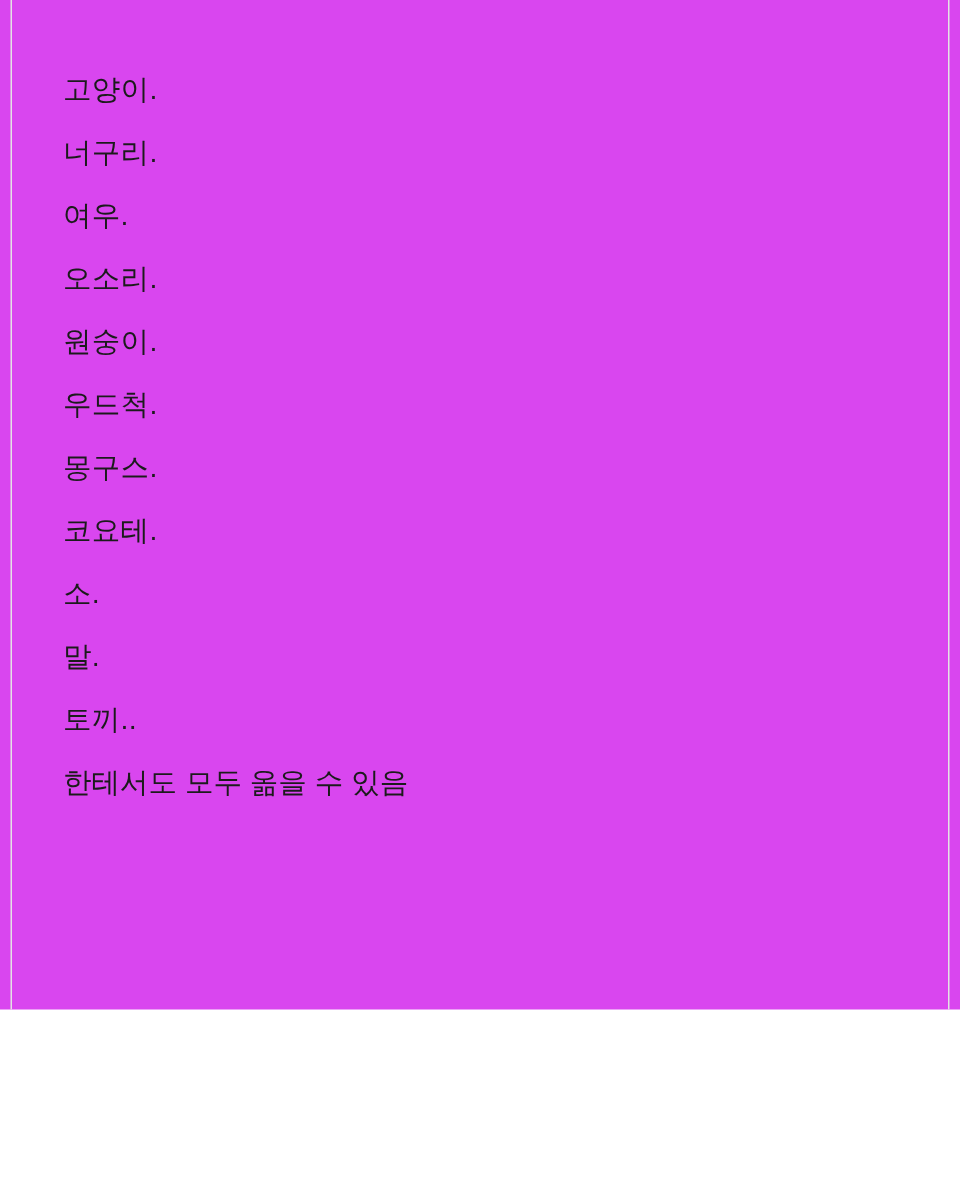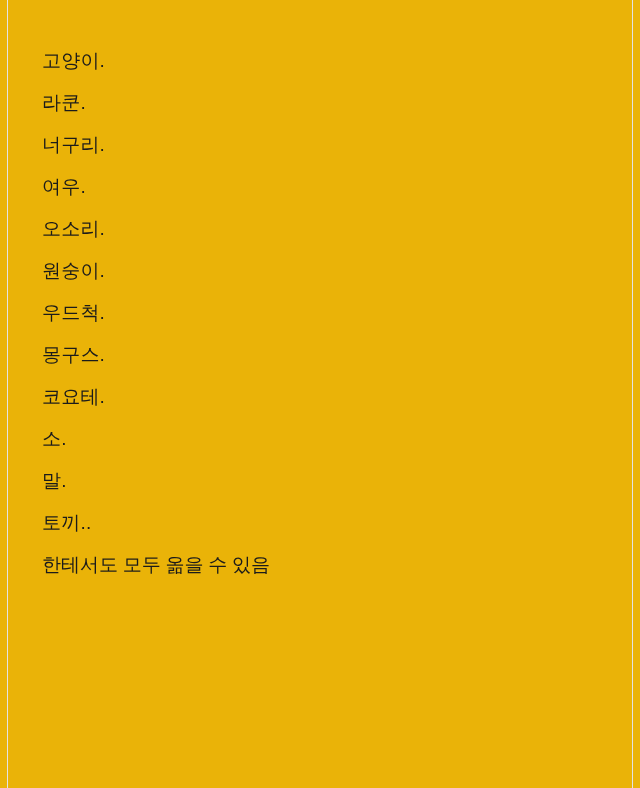--- a/index.html
+++ b/index.html
@@ -9,22 +9,22 @@
   body {
     width: 640px;
     height: 788px;
     background: #ffffff;
     font-family: "Liberation Sans", "DejaVu Sans", sans-serif;
     overflow: hidden;
   }
   .page {
     position: relative;
     width: 640px;
-    height: 788px;
-    background: #eab308;
+    height: 673px;
+    background: #d946ef;
     box-sizing: border-box;
   }
   
   .edge {
     position: absolute;
     top: 0;
     bottom: 0;
     width: 1px;
     background: #e3e3e3;
   }
@@ -39,33 +39,31 @@
   }
   .line {
     font-size: 19px;
     line-height: 42px;
     color: #1b1b1b;
     letter-spacing: 0.2px;
     white-space: pre;
   }
   .line.last {
     letter-spacing: 0px;
-    font-family: Liberation Serif, serif;
   }
 </style>
 </head>
 <body>
 
 <div class="page">
   <div class="edge left"></div>
   <div class="edge right"></div>
 
   <div class="content">
     <div class="line">고양이.</div>
-    <div class="line">라쿤.</div>
     <div class="line">너구리.</div>
     <div class="line">여우.</div>
     <div class="line">오소리.</div>
     <div class="line">원숭이.</div>
     <div class="line">우드척.</div>
     <div class="line">몽구스.</div>
     <div class="line">코요테.</div>
     <div class="line">소.</div>
     <div class="line">말.</div>
     <div class="line">토끼..</div>

